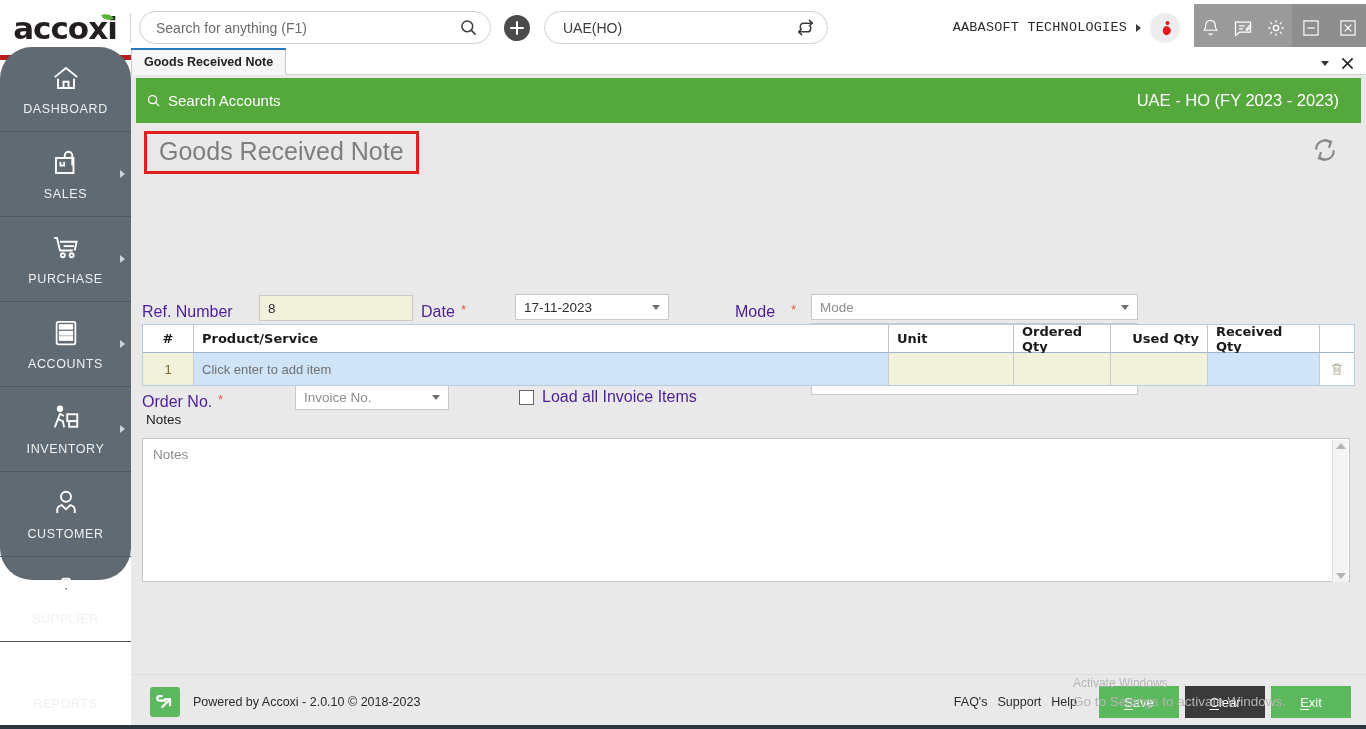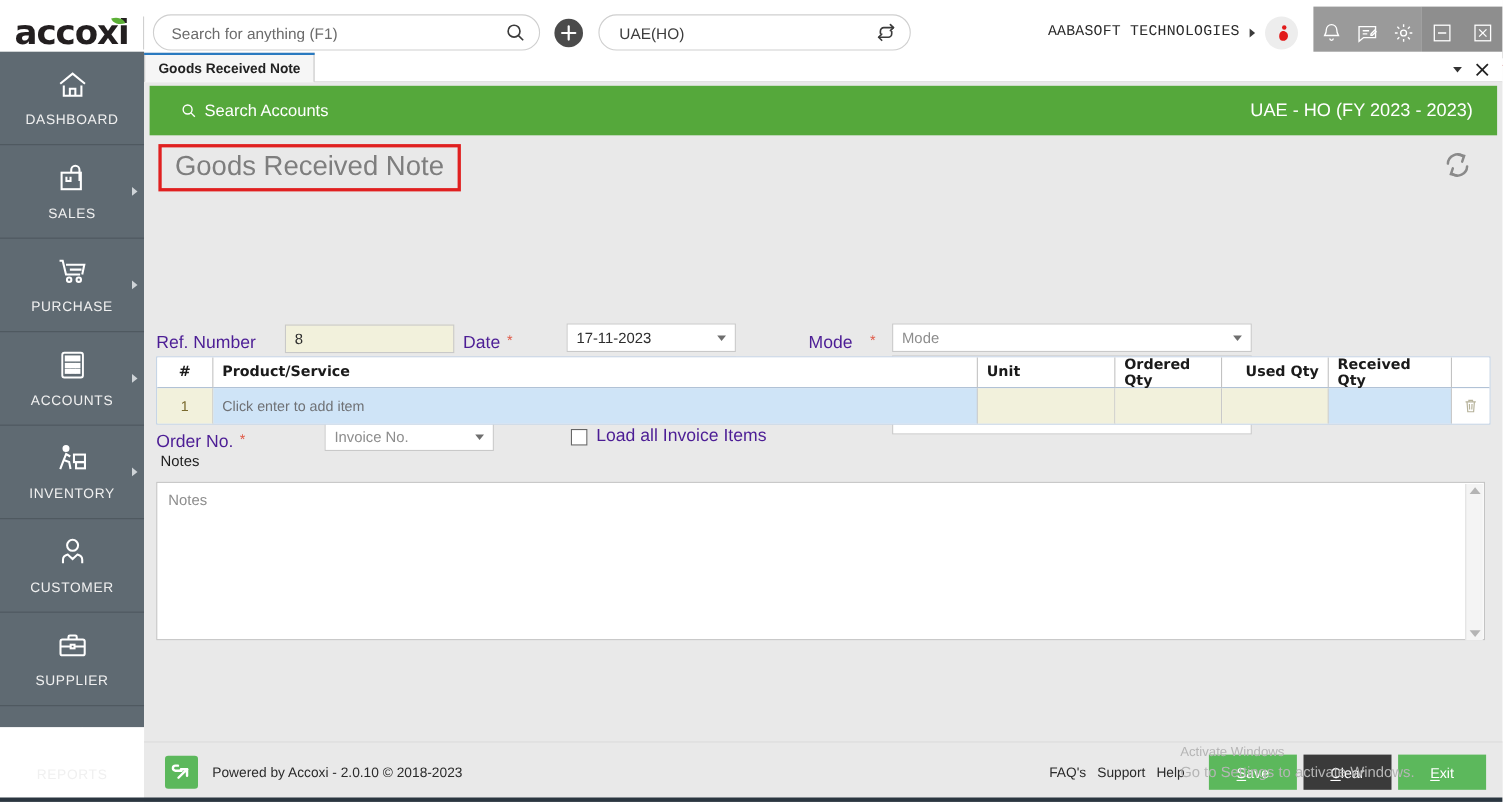--- a/index.html
+++ b/index.html
@@ -8,21 +8,21 @@
     font-family: "Liberation Sans", sans-serif;
     background: #ffffff;
     overflow: hidden;
   }
   .app { position: relative; width: 1366px; height: 729px; }
 
   
   .topbar {
     position: absolute; left: 0; top: 0; width: 1366px; height: 60px;
     background: #ffffff; display: flex; align-items: center;
-    border-bottom: 1px solid #b91c1c;
+    border-bottom: 5px solid #b91c1c;
   }
   .logo {
     width: 130px; height: 47px; display: flex; align-items: center;
     justify-content: center; position: relative;
   }
   .logo-text {
     font-size: 31px; font-weight: bold; letter-spacing: -1px;
     color: #231f20; font-family: "DejaVu Sans", sans-serif;
   }
   .logo-leaf {
@@ -75,22 +75,23 @@
     align-items: center; justify-content: space-around;
   }
   .win-icons {
     width: 74px; height: 47px; background: #8e8e8e; display: flex;
     align-items: center; justify-content: space-around;
   }
   .ic { cursor: pointer; display: flex; align-items: center; justify-content: center; }
 
   
   .sidebar {
-    position: absolute; left: 0; top: 47px; width: 131px; height: 614px;
+    position: absolute; left: 0; top: 47px; width: 131px; height: 533px;
     background: #5f6a72;
+    border-radius: 32px;
   }
   .nav-item {
     height: 85px; border-bottom: 1px solid #4e585f; position: relative;
     display: flex; flex-direction: column; align-items: center;
     justify-content: center; cursor: pointer; color: #fff;
   }
   .nav-item .label {
     font-size: 12.5px; letter-spacing: .6px; margin-top: 5px; color: #f0f0f0;
   }
   .nav-arrow {
@@ -125,21 +126,21 @@
     cursor: pointer;
   }
 
   
   .content {
     position: absolute; left: 131px; top: 75px; width: 1235px; height: 654px;
     background: #e9e9e9;
   }
   .greenbar {
     height: 45px; background: #55a83b; display: flex; align-items: center;
-    padding: 0 22px 0 28px; margin: 3px 5px 0 5px;
+    padding: 0 22px 0 10px; margin: 3px 5px 0 5px;
   }
   .greenbar .left {
     display: flex; align-items: center; gap: 7px; color: #fff; font-size: 15px;
     cursor: pointer;
   }
   .greenbar .right { margin-left: auto; color: #fff; font-size: 16.5px; }
 
   .page-head {
     height: 58px; display: flex; align-items: center; padding: 0 26px 0 13px;
   }

